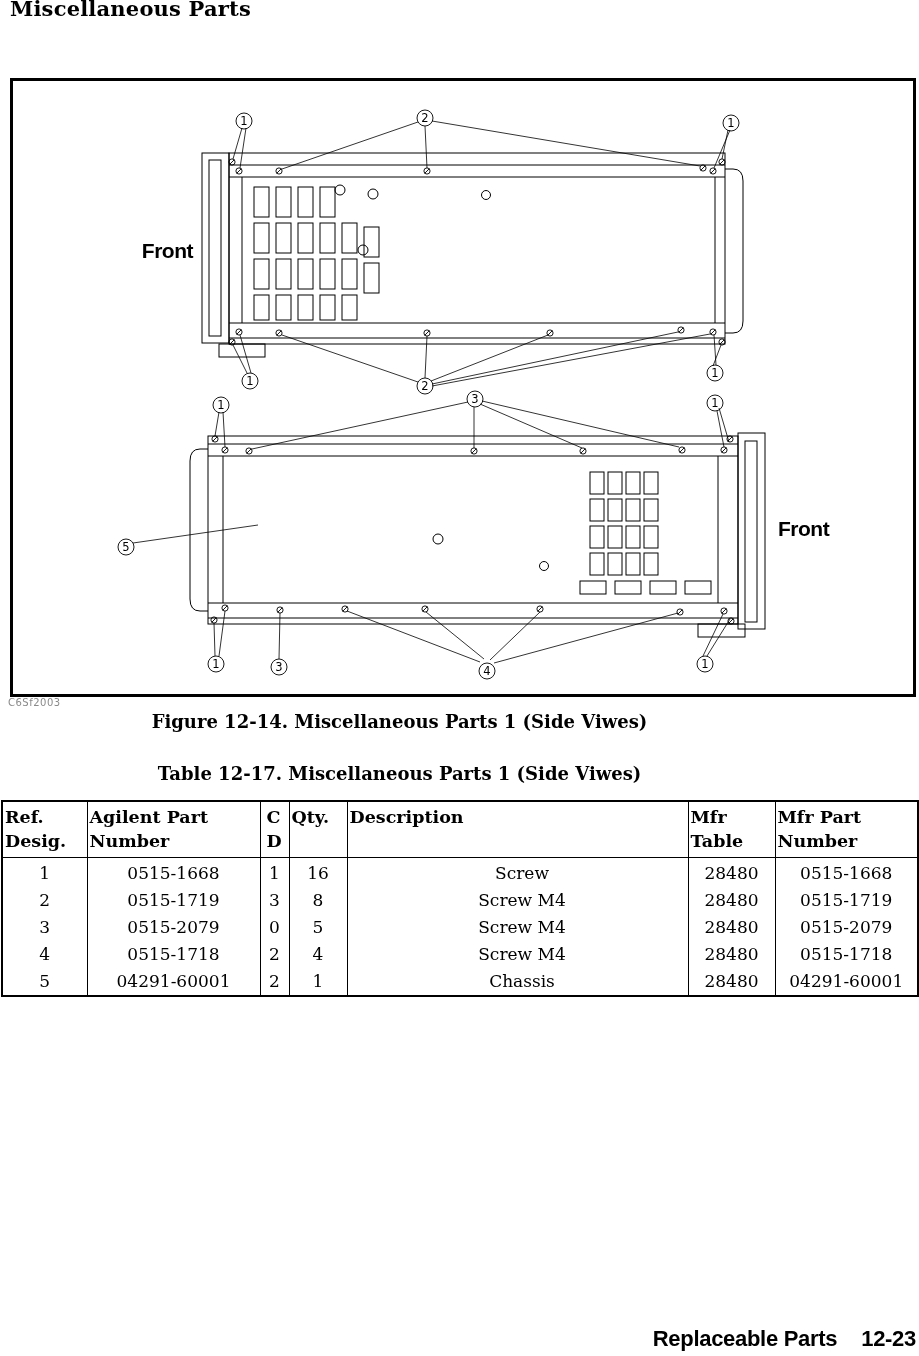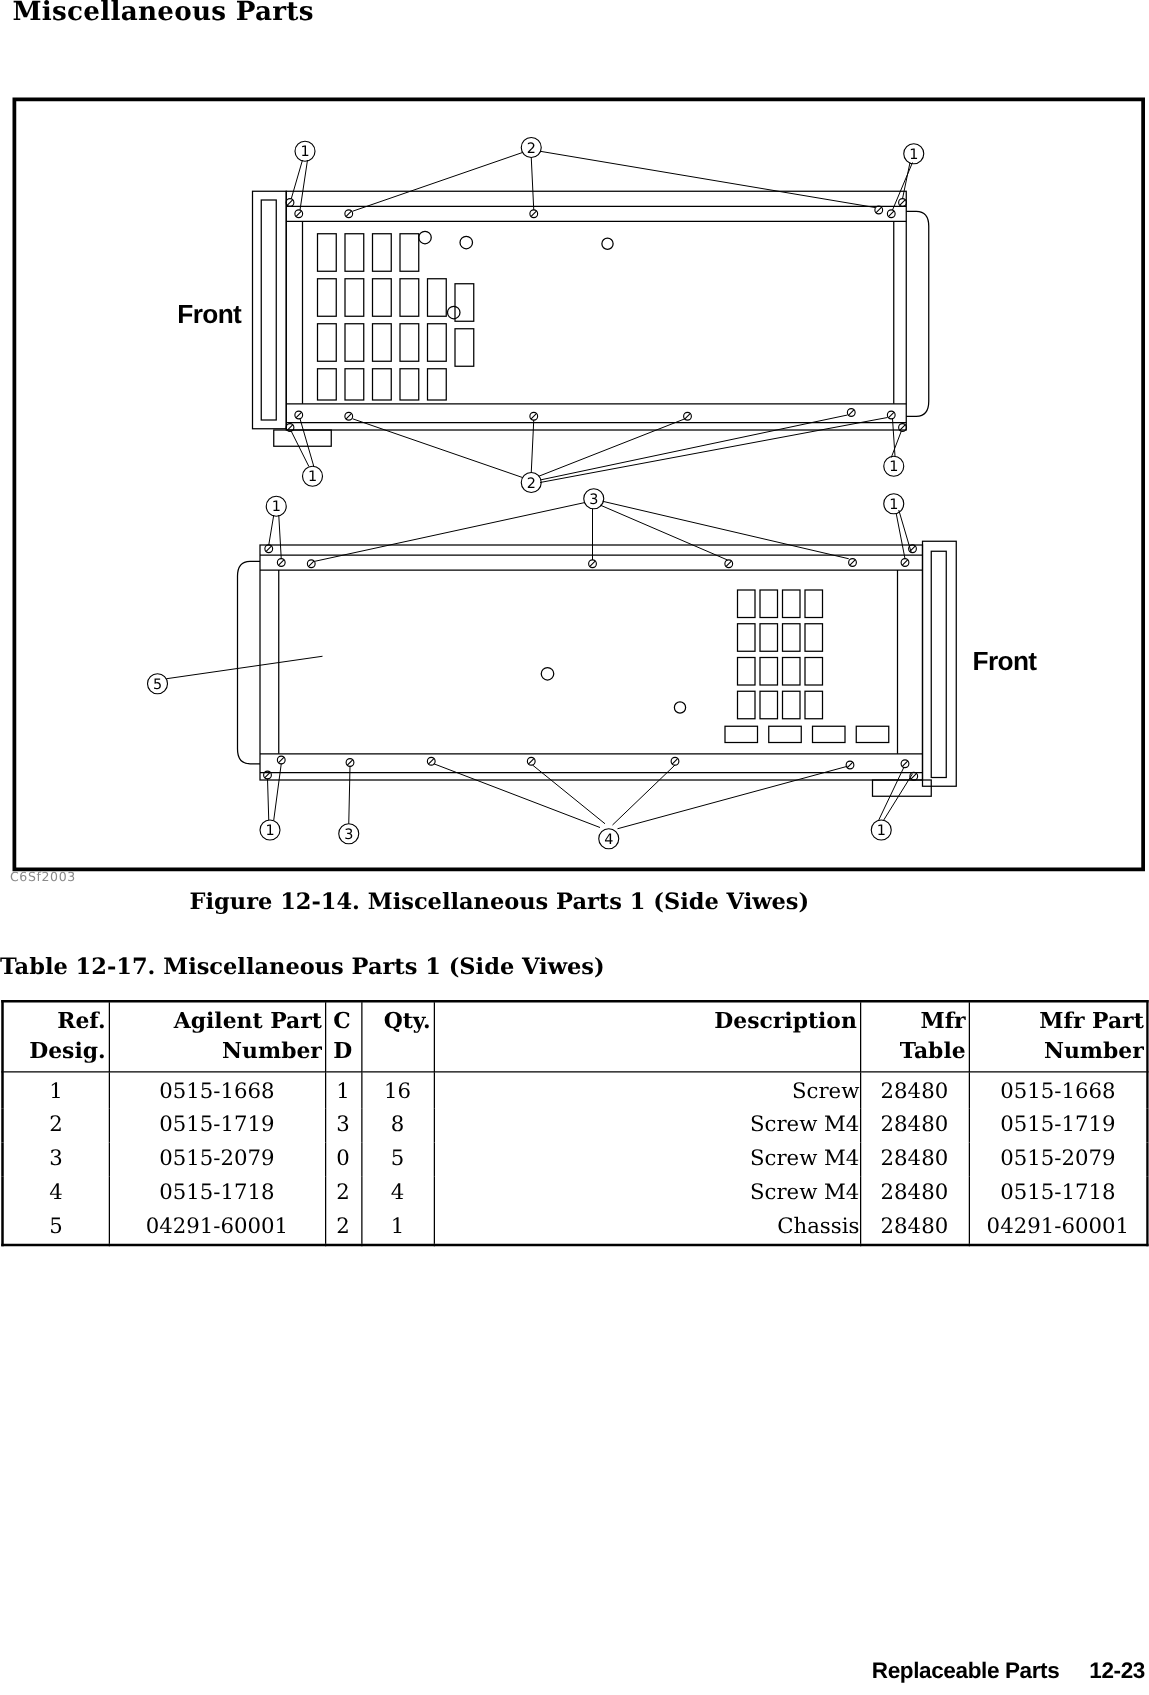--- a/index.html
+++ b/index.html
@@ -2,29 +2,29 @@
 <html><head>
 <meta charset="utf-8">
 <style>
   html,body{margin:0;padding:0;background:#fff;}
   body{width:919px;height:1356px;position:relative;font-family:"DejaVu Serif",serif;color:#000;}
   .page-title{position:absolute;left:10px;top:-4px;font-size:21px;font-weight:bold;letter-spacing:.2px;}
   .figure-box{position:absolute;left:10px;top:78px;width:900px;height:613px;border:3px solid #000;background:#fff;}
   .figure-box svg{display:block;}
   .drawing-id{position:absolute;left:8px;top:697px;font-family:"DejaVu Sans",sans-serif;font-size:10px;color:#8a8a8a;letter-spacing:.5px;}
   .fig-caption{position:absolute;left:0;top:711px;width:799px;text-align:center;font-size:18px;font-weight:bold;}
-  .tbl-caption{position:absolute;left:0;top:763px;width:799px;font-size:18px;font-weight:bold;}
+  .tbl-caption{position:absolute;left:0;top:763px;width:799px;text-align:center;font-size:18px;font-weight:bold;}
   table.parts{position:absolute;left:1px;top:800px;width:916px;border-collapse:collapse;table-layout:fixed;border:2px solid #000;}
-  table.parts th{border:1px solid #000;border-bottom:1px solid #000;font-size:17.5px;font-weight:bold;vertical-align:top;padding:3px 2px 4px 2px;line-height:24px;text-align:right;}
+  table.parts th{border:1px solid #000;border-bottom:1px solid #000;font-size:17.5px;font-weight:bold;vertical-align:top;padding:3px 2px 4px 2px;line-height:24px;text-align:left;}
   table.parts th.cd{text-align:left;padding-left:6px;}
   table.parts td{border-left:1px solid #000;border-right:1px solid #000;font-size:17px;text-align:center;height:27px;padding:0;line-height:27px;}
-  table.parts td.desc{text-align:right;padding-left:9px;}
+  table.parts td.desc{text-align:center;padding-left:9px;}
   table.parts tr.first td{padding-top:2px;}
   .hdr-line{display:block;}
-  .footer{position:absolute;right:3px;top:1326px;font-family:"Liberation Sans",sans-serif;font-weight:bold;font-size:18px;letter-spacing:-0.3px;}
+  .footer{position:absolute;right:3px;top:1326px;font-family:"Liberation Sans",sans-serif;font-weight:bold;font-size:22px;letter-spacing:-0.3px;}
   .footer .pageno{margin-left:24px;}
   text{font-family:"DejaVu Sans",sans-serif;}
   .front-label{font-family:"Liberation Sans",sans-serif;font-weight:bold;font-size:21px;letter-spacing:-0.5px;}
 </style>
 </head>
 <body>
 
 <div class="page-title">Miscellaneous Parts</div>
 
 <div class="figure-box">

